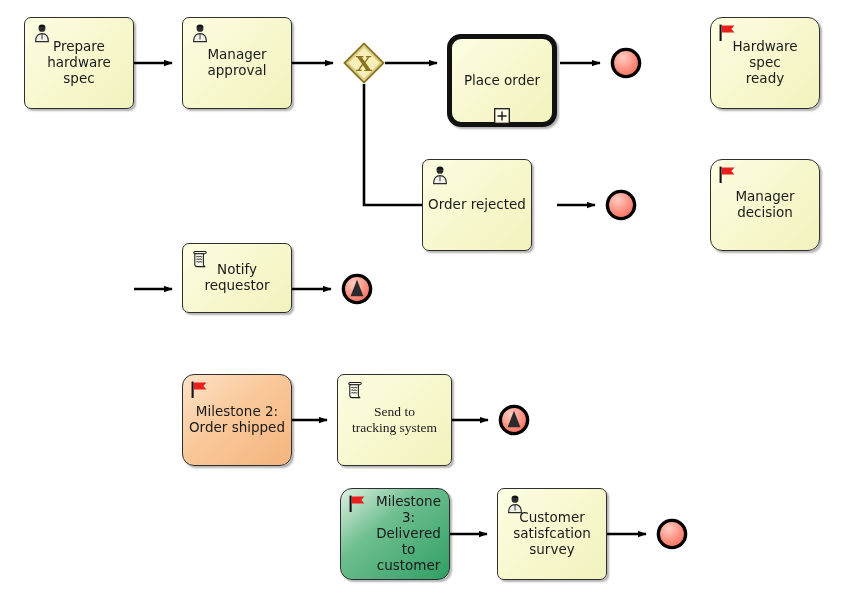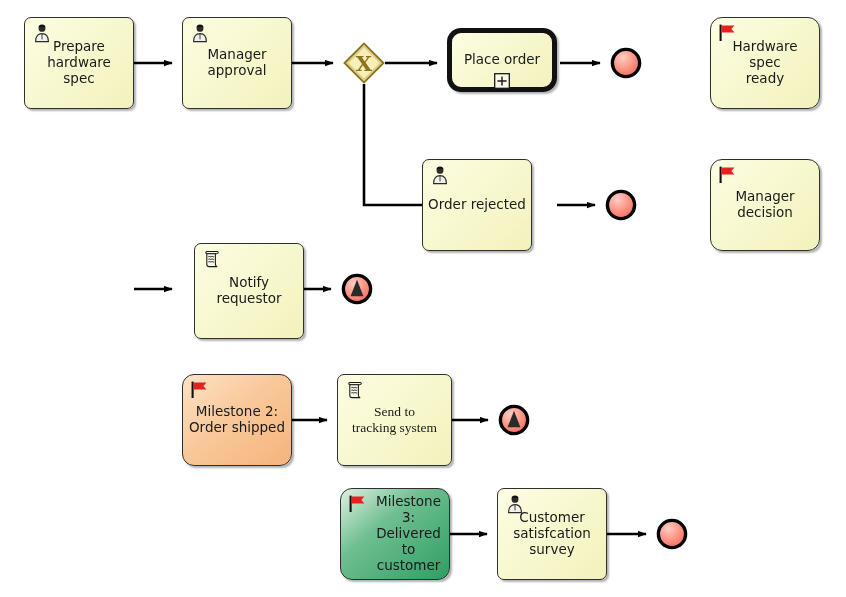--- a/index.html
+++ b/index.html
@@ -152,21 +152,21 @@
   </div>
 
   <div class="node gateway" style="left:343px; top:42px; width:42px; height:42px;">
     <svg viewBox="0 0 42 42" width="42" height="42">
       <polygon points="21,1.6 40.4,21 21,40.4 1.6,21" fill="#f7efb8" stroke="#8a7420" stroke-width="2"></polygon>
       <polygon points="21,4.6 37.4,21 21,37.4 4.6,21" fill="none" stroke="#d8c97e" stroke-width="1.2"></polygon>
       <text x="21" y="28.5" text-anchor="middle" font-family="'DejaVu Serif', serif" font-size="21" font-weight="bold" fill="#8a7420">X</text>
     </svg>
   </div>
 
-  <div class="node task callactivity" style="left:447px; top:28px; width:110px; height:64px;">
+  <div class="node task callactivity" style="left:447px; top:34px; width:110px; height:93px;">
     <span class="label">Place order</span>
     <span class="sub-marker">
       <svg viewBox="0 0 16 16" width="16" height="16">
         <rect x="0.7" y="0.7" width="14.6" height="14.6" fill="#fbfbe8" stroke="#1a1a1a" stroke-width="1.3"></rect>
         <path d="M8 3.4 L8 12.6 M3.4 8 L12.6 8" stroke="#1a1a1a" stroke-width="1.4"></path>
       </svg>
     </span>
   </div>
 
   <div class="node event" style="left:609px; top:46px; width:34px; height:34px;">
@@ -223,21 +223,21 @@
       <svg viewBox="0 0 20 20" width="20" height="20">
         <path d="M2.6 1.6 L2.6 18" stroke="#111" stroke-width="2.1"></path>
         <path d="M3.8 2.4 L16.4 2.4 L13.4 6.0 L16.4 9.6 L3.8 9.6 z" fill="#e81f1f"></path>
       </svg>
     </span>
     <span class="label">Manager
 decision</span>
   </div>
 
 
-  <div class="node task" style="left:182px; top:243px; width:110px; height:96px;margin-left:12px;">
+  <div class="node task" style="left:182px; top:243px; width:110px; height:70px;">
     <span class="node-icon">
       <svg viewBox="0 0 20 20" width="20" height="20">
         <path d="M5.4 2.4 C3.4 2.4 3.2 4.4 4.8 4.8 L14.6 4.8 C16.6 4.8 16.8 2.8 15.2 2.4 z" fill="#f7f7ea" stroke="#1a1a1a" stroke-width="1.05"></path>
         <path d="M4.8 4.8 L4.8 15.2 C4.8 17.2 6.6 17.6 7.2 17.6 L15.2 17.6 C13.6 17.2 13.4 15.6 13.4 15.2 L13.4 4.8 z" fill="#f7f7ea" stroke="#1a1a1a" stroke-width="1.05"></path>
         <path d="M6.4 7.6 C7.4 6.9 8.4 8.3 9.4 7.6 C10.4 6.9 11.2 8.3 12.2 7.6" stroke="#1a1a1a" stroke-width="0.95" fill="none"></path>
         <path d="M6.4 10.2 C7.4 9.5 8.4 10.9 9.4 10.2 C10.4 9.5 11.2 10.9 12.2 10.2" stroke="#1a1a1a" stroke-width="0.95" fill="none"></path>
         <path d="M6.4 12.8 C7.4 12.1 8.4 13.5 9.4 12.8 C10.4 12.1 11.2 13.5 12.2 12.8" stroke="#1a1a1a" stroke-width="0.95" fill="none"></path>
       </svg>
     </span>
     <span class="label">Notify

